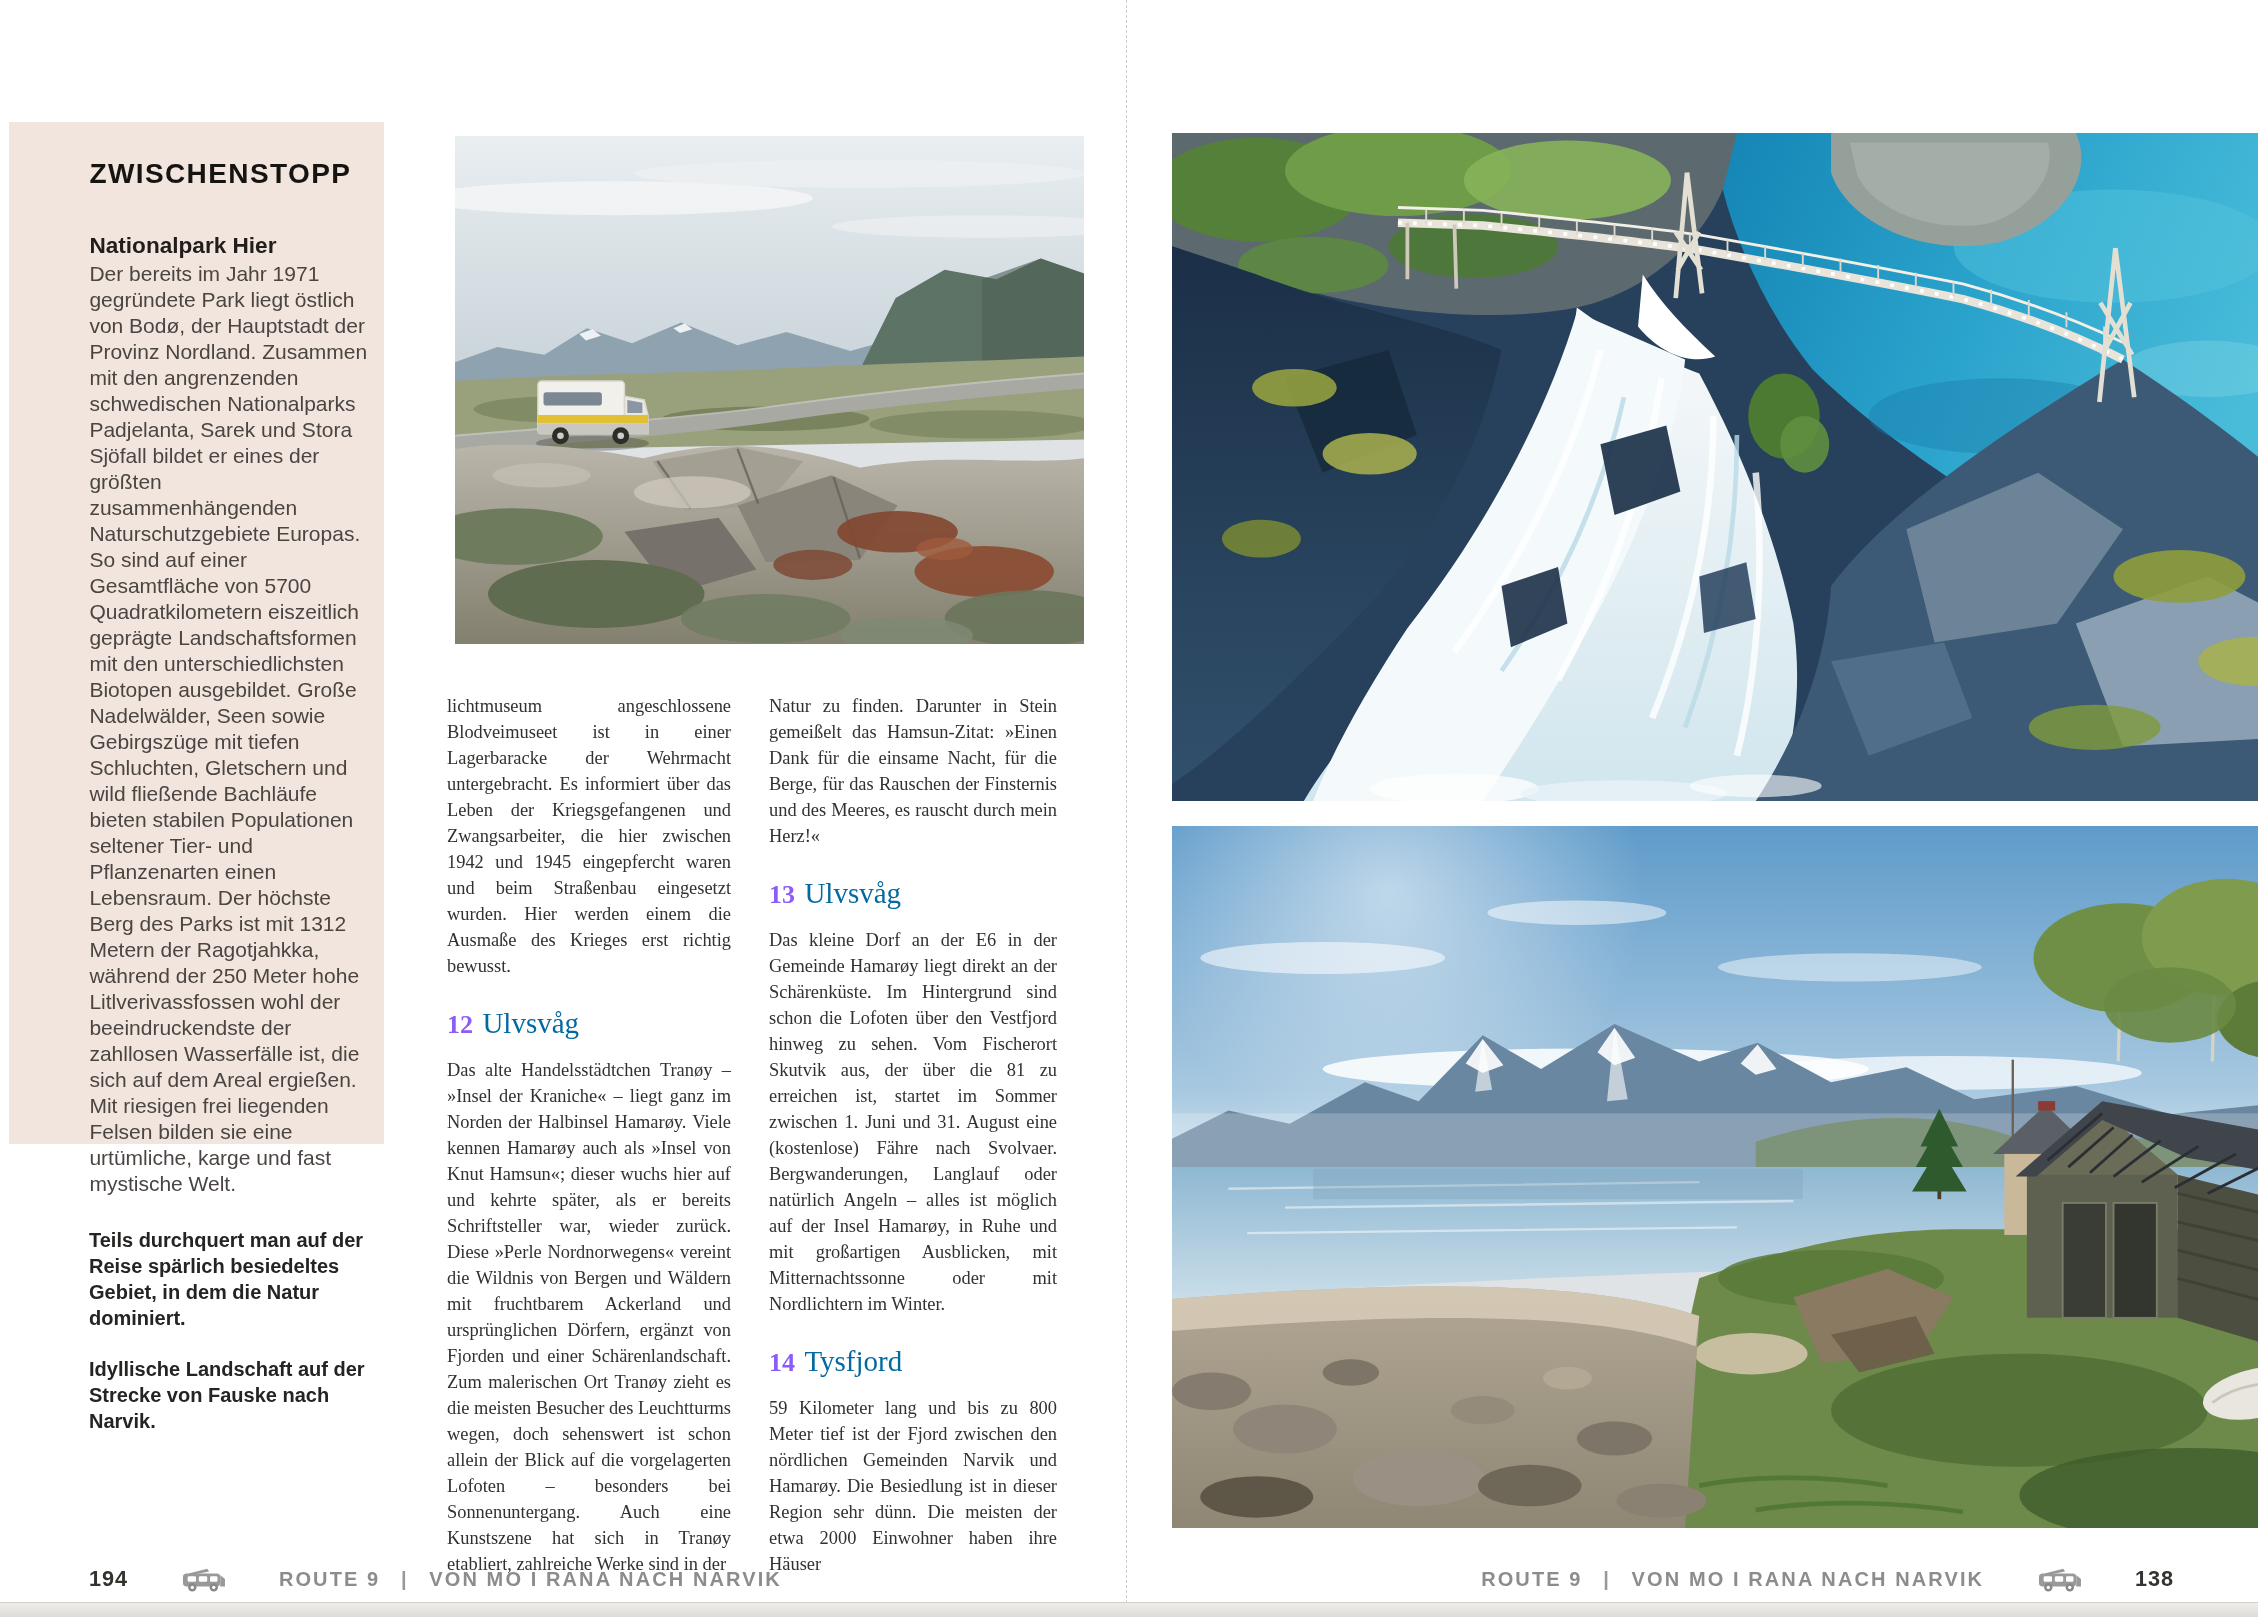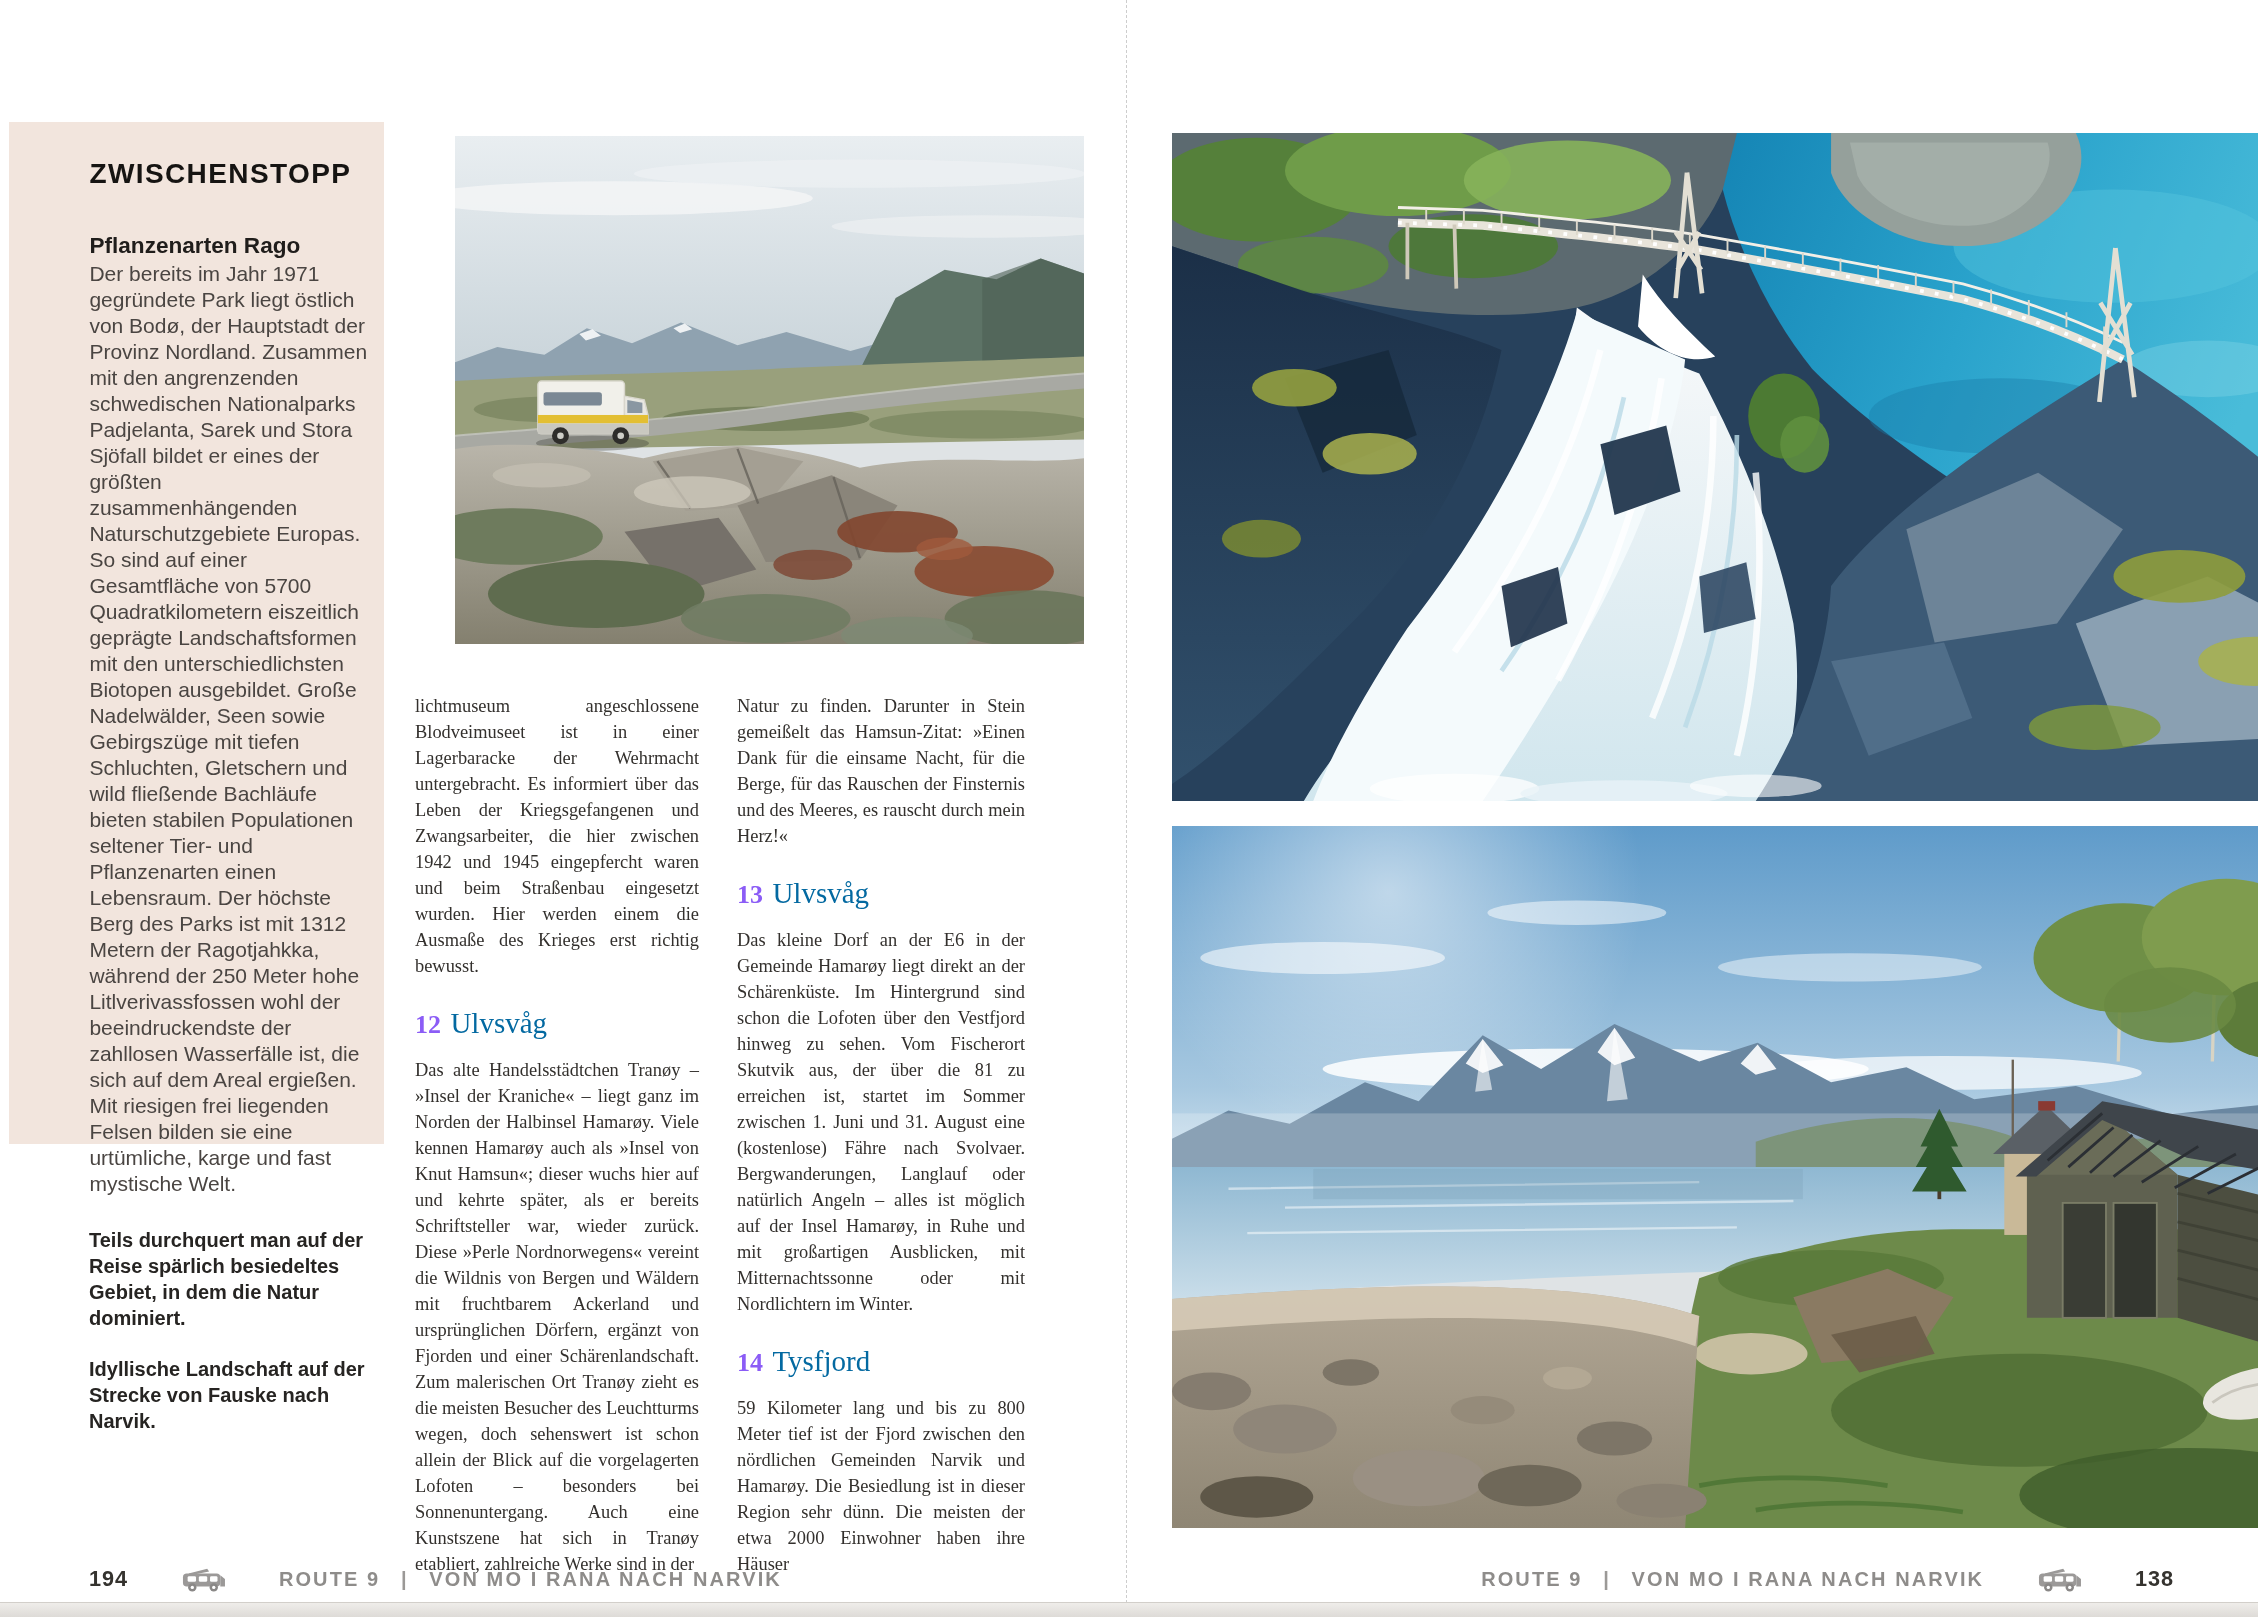--- a/index.html
+++ b/index.html
@@ -13,21 +13,21 @@
   .sidebar-title{margin:0 0 43px 0;font-size:28px;font-weight:700;letter-spacing:1.4px;color:#161412;}
   .sidebar-heading{margin:0 0 1.9px 0;font-size:22.6px;font-weight:700;color:#201d1b;line-height:26px;}
   .sidebar-body{margin:0;font-size:21px;line-height:26px;color:#4a4542;}
   .captions{position:absolute;left:89px;top:1227px;width:311px;z-index:1;}
   .caption{margin:0 0 24.5px 0;font-size:20px;line-height:26px;font-weight:700;color:#262422;}
   .photo{position:absolute;z-index:1;overflow:hidden;background:#dfe3e5;}
   .photo svg{display:block;width:100%;height:100%;}
   .photo-camper{left:415px;top:121px;width:629px;height:508px;}
   .photo-waterfall{left:1132px;top:118px;width:1127px;height:668px;}
   .photo-coast{left:1132px;top:811px;width:1127px;height:702px;}
-  .col{position:absolute;top:693px;z-index:1;font-family:"Liberation Serif",serif;color:#33302d;}
+  .col{position:absolute;top:693px;z-index:1;font-family:"Liberation Serif",serif;color:#33302d;margin-left:32px;}
   .colA{left:415px;width:284px;}
   .colB{left:737px;width:288px;}
   .col p{margin:0;font-size:18.4px;line-height:26px;text-align:justify;hyphens:auto;}
   .sec-heading{margin:28px 0 17px 0;font-weight:400;}
   .sec-num{font-size:26px;font-weight:700;color:#8b5cf6;margin-right:9.4px;text-align:center;}
   .sec-title{font-size:29px;color:#0369a1;}
   .col .sec-heading:first-child{margin-top:0;}
   
   .footer{position:absolute;top:1565px;display:flex;align-items:center;z-index:2;gap:32px;}
   .footer-left{left:89px;}
@@ -41,21 +41,21 @@
 </style>
 </head>
 <body>
 
 <div class="spread">
 
   <div class="fold"></div>
 
   <aside class="sidebar">
     <h2 class="sidebar-title">ZWISCHENSTOPP</h2>
-    <h3 class="sidebar-heading">Pflanzenarten Rago</h3>
+    <h3 class="sidebar-heading">Nationalpark Hier</h3>
     <p class="sidebar-body">Der bereits im Jahr 1971 gegründete Park liegt östlich von Bodø, der Hauptstadt der Provinz Nordland. Zusammen mit den angrenzenden schwedischen Nationalparks Padjelanta, Sarek und Stora Sjöfall bildet er eines der größten zusammenhängenden Naturschutzgebiete Europas. So sind auf einer Gesamtfläche von 5700 Quadratkilometern eiszeitlich geprägte Landschaftsformen mit den unterschiedlichsten Biotopen ausgebildet. Große Nadelwälder, Seen sowie Gebirgszüge mit tiefen Schluchten, Gletschern und wild fließende Bachläufe bieten stabilen Populationen seltener Tier- und Pflanzenarten einen Lebensraum. Der höchste Berg des Parks ist mit 1312 Metern der Ragotjahkka, während der 250 Meter hohe Litlverivassfossen wohl der beeindruckendste der zahllosen Wasserfälle ist, die sich auf dem Areal ergießen. Mit riesigen frei liegenden Felsen bilden sie eine urtümliche, karge und fast mystische Welt.</p>
   </aside>
 
   <div class="captions">
     <p class="caption">Teils durchquert man auf der Reise spärlich besiedeltes Gebiet, in dem die Natur dominiert.</p>
     <p class="caption">Idyllische Landschaft auf der Strecke von Fauske nach Narvik.</p>
   </div>
 
   <figure class="photo photo-camper">
     <svg viewBox="0 0 668 539" preserveAspectRatio="none">

